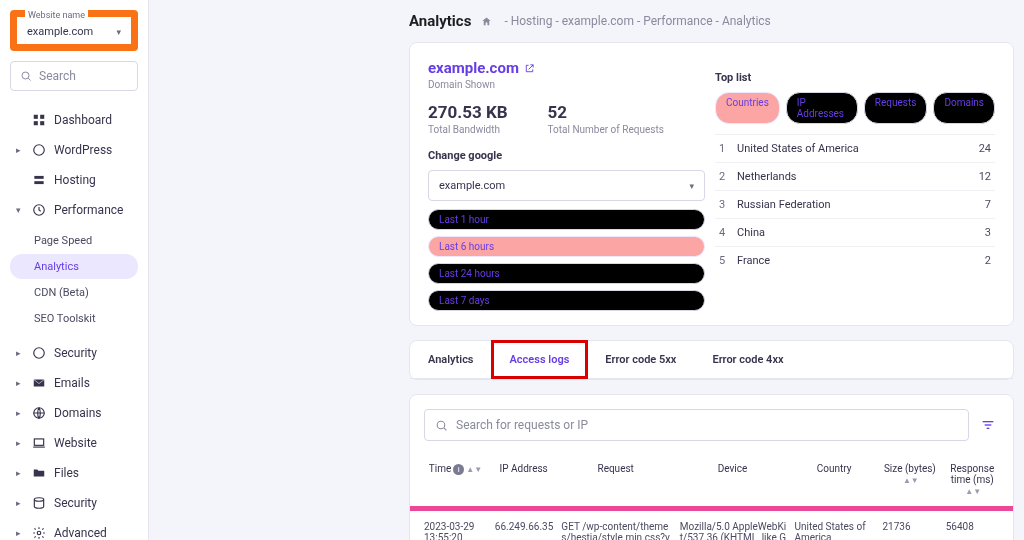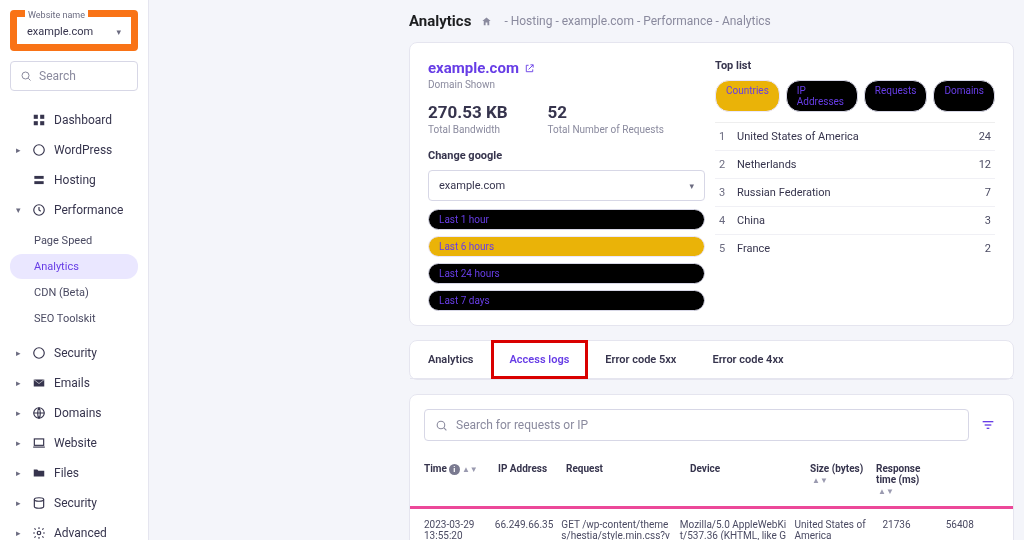--- a/index.html
+++ b/index.html
@@ -36,22 +36,22 @@
 .summary-left { flex:1; }
 .domain { color:#673de6; font-size:15px; font-weight:700; display:flex; align-items:center; gap:5px; }
 .domain svg { width:11px; height:11px; }
 .sub-label { font-size:10px; color:#8a8a9e; margin-top:2px; }
 .stats { display:flex; gap:40px; margin-top:12px; }
 .stat-val { font-size:17px; font-weight:700; }
 .section-h { font-size:11px; font-weight:700; margin-top:14px; margin-bottom:8px; }
 .domain-dd { border:1px solid #d7d7e6; border-radius:4px; padding:8px 10px; font-size:11px; display:flex; justify-content:space-between; align-items:center; cursor:pointer; max-width:280px; }
 .filter-pills { display:flex; gap:6px; margin-top:8px;flex-direction:column; }
 .pill { border:1px solid #d7d7e6; border-radius:14px; padding:4px 10px; font-size:10px; color:#673de6; cursor:pointer; background:#000000; }
-.pill.active { background:#eab308; border-color:#eae7ff; }
-.toplist { width:280px; }
+.pill.active { background:#fca5a5; border-color:#eae7ff; }
+.toplist { width:280px;margin-top:12px; }
 .toplist-tabs { display:flex; gap:6px; margin:8px 0 10px 0; }
 .toplist-rows { border-top:1px solid #eee; max-height:130px; overflow-y:auto; position:relative; }
 .toplist-rows::-webkit-scrollbar { width:10px; }
 .toplist-rows::-webkit-scrollbar-thumb { background:#c4c4d4; border-radius:5px; }
 .toplist-rows::-webkit-scrollbar-track { background:#f0f0f5; }
 .toplist-row { display:flex; padding:7px 4px; font-size:11px; border-bottom:1px solid #f0f0f5; }
 .toplist-row .idx { width:18px; color:#6b6b80; }
 .toplist-row .name { flex:1; }
 .toplist-row .cnt { color:#4a4a62; }
 
@@ -62,21 +62,21 @@
 .tab.active { color:#673de6; }
 .tab.highlight { outline:3px solid #d90000; outline-offset:-2px; }
 
 
 .log-card { margin-top:14px; padding:14px 0 0 0; }
 .log-search { margin:0 14px 12px 14px; display:flex; align-items:center; gap:8px; }
 .log-search-inner { flex:1; border:1px solid #d7d7e6; border-radius:4px; padding:8px 10px; display:flex; align-items:center; gap:8px; color:#8a8a9e; cursor:text; }
 .filter-btn { width:22px; height:22px; display:flex; align-items:center; justify-content:center; color:#673de6; cursor:pointer; }
 .table { width:100%; font-size:10px; }
 .thead, .trow { display:flex; padding:10px 14px; gap:8px; }
-.thead { font-weight:700; border-bottom:3px solid #ec4899; }
+.thead { font-weight:400; border-bottom:5px solid #ec4899;text-align:center; }
 .trow { border-bottom:1px solid #f4f4f8; align-items:flex-start; color:#4a4a62; }
 .c-time { width:66px; }
 .c-ip { width:60px; }
 .c-req { width:116px; word-break:break-all; }
 .c-dev { width:112px; word-break:break-all; }
 .c-ctry { width:84px; word-break:break-word; }
 .c-size { width:58px; }
 .c-resp { width:56px; }
 .sort { font-size:8px; display:inline-flex; flex-direction:column; line-height:5px; margin-left:2px; color:#9a9ab0; }
 .info-badge { display:inline-flex; width:11px; height:11px; border-radius:50%; background:#7a7a90; color:#fff; font-size:8px; align-items:center; justify-content:center; margin-left:2px; }
@@ -305,20 +305,21 @@
               <line x1="10" y1="17" x2="14" y2="17"></line>
             </svg>
         </div>
       </div>
       <div class="table">
         <div class="thead">
           <div class="c-time"><span>Time</span><span class="info-badge">i</span><span class="sort">▲▼</span></div>
           <div class="c-ip">IP Address</div>
           <div class="c-req">Request</div>
           <div class="c-dev">Device</div>
+          <div class="c-ctry">Country</div>
           <div class="c-size"><span>Size (bytes)</span><span class="sort">▲▼</span></div>
           <div class="c-resp"><span>Response time (ms)</span><span class="sort">▲▼</span></div>
         </div>
         <div class="trow">
           <div class="c-time">2023-03-29 13:55:20</div>
           <div class="c-ip">66.249.66.35</div>
           <div class="c-req">GET /wp-content/themes/hestia/style.min.css?ver=3.0.29 HTTP/1.1</div>
           <div class="c-dev">Mozilla/5.0 AppleWebKit/537.36 (KHTML, like Gecko; compatible; Googlebot/2.1; +http://www.google.com/bot.html) Chrome/111.0.5563.64 Safari/537.36</div>
           <div class="c-ctry">United States of America</div>
           <div class="c-size">21736</div>

